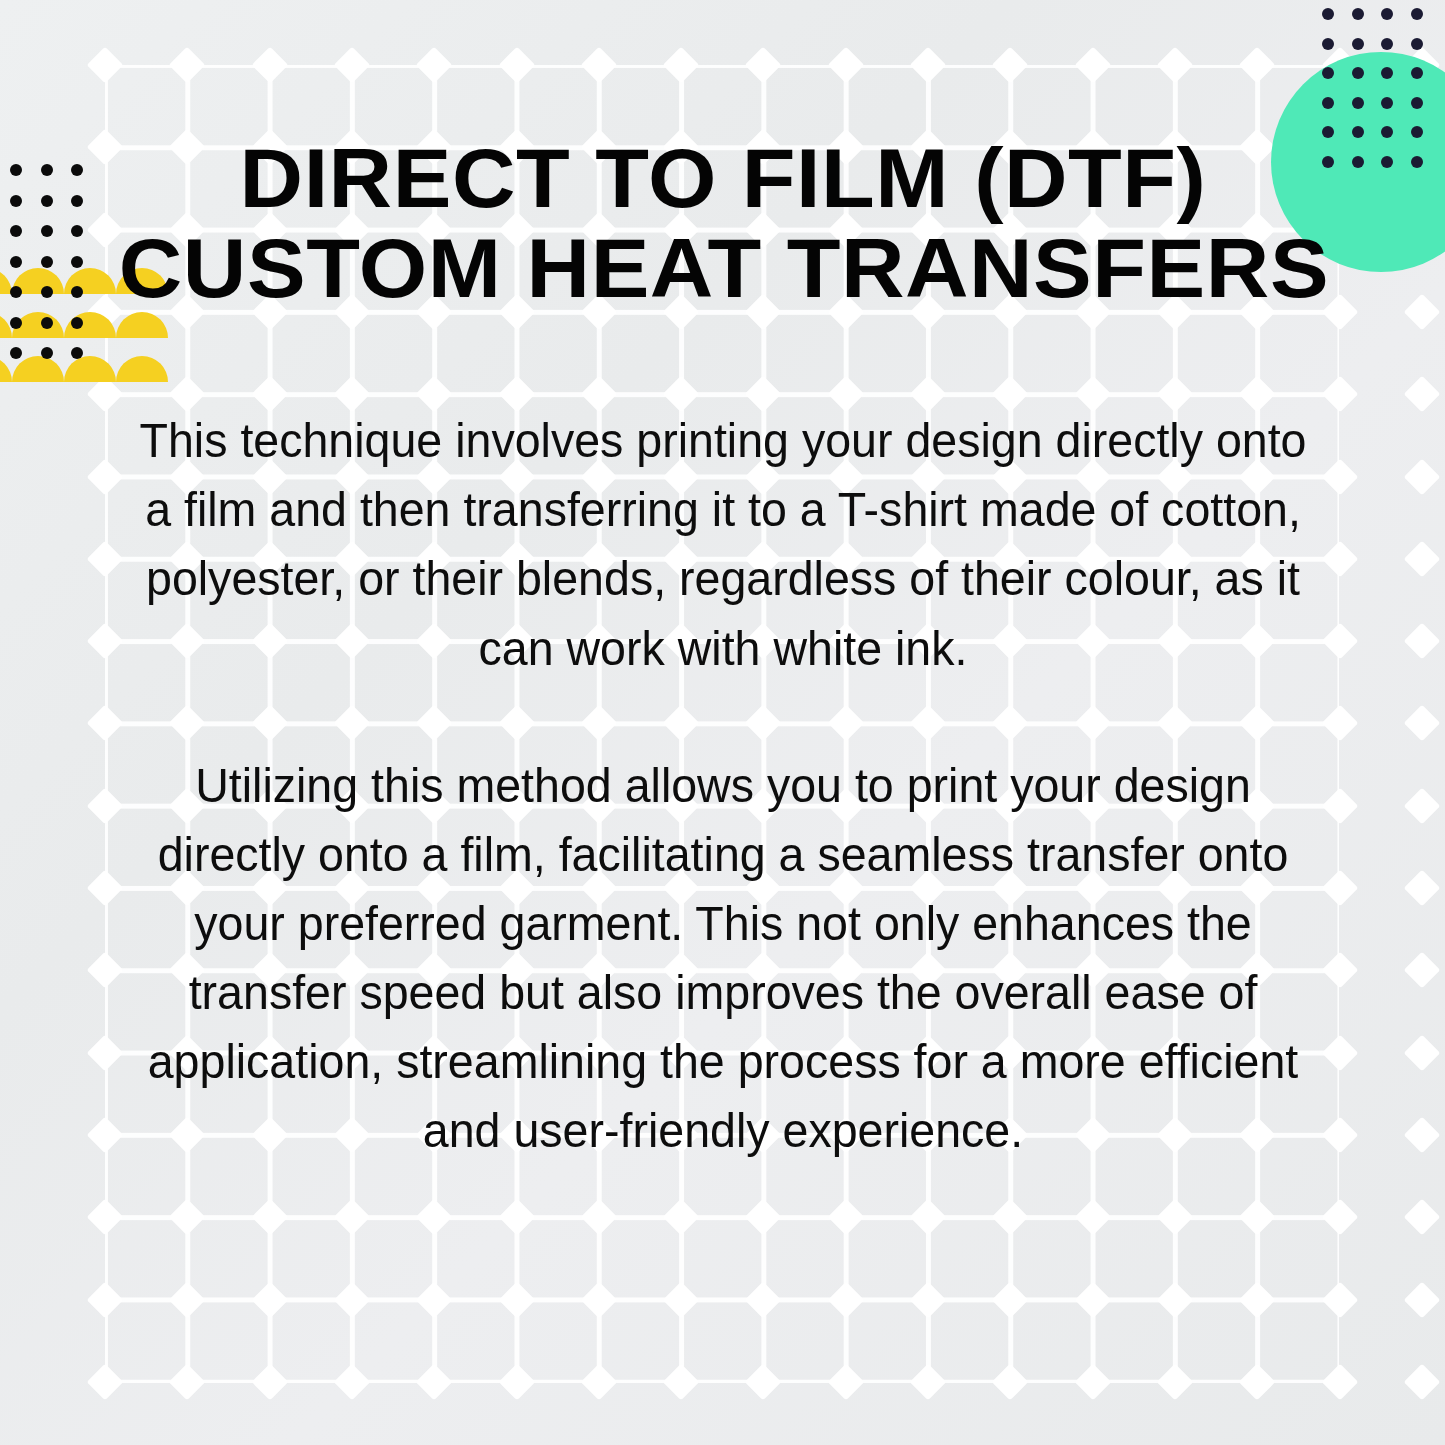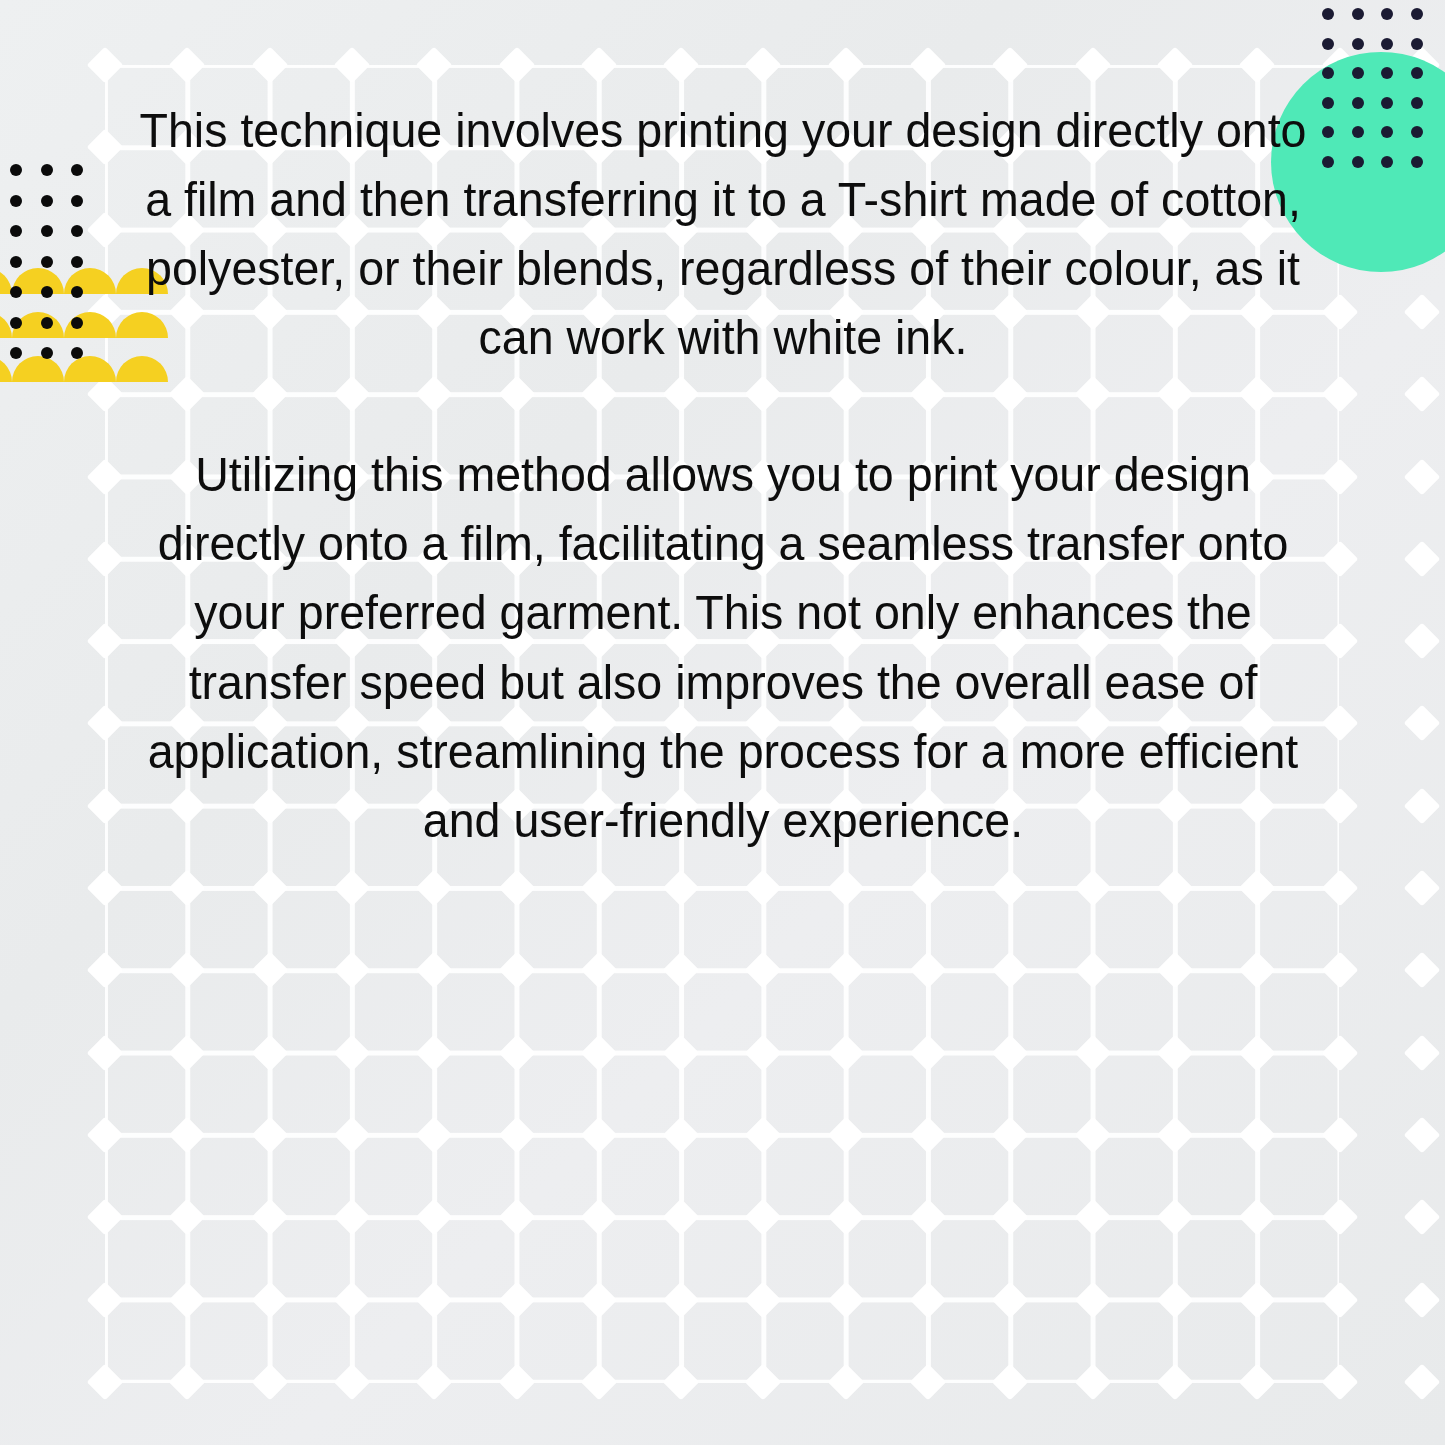--- a/index.html
+++ b/index.html
@@ -491,19 +491,23 @@
       <div class="dot" style="width: 12px; height: 12px; background: rgb(11, 11, 11); left: 61px; top: 122px;"></div>
       <div class="dot" style="width: 12px; height: 12px; background: rgb(11, 11, 11); left: 0px; top: 152.5px;"></div>
       <div class="dot" style="width: 12px; height: 12px; background: rgb(11, 11, 11); left: 30.5px; top: 152.5px;"></div>
       <div class="dot" style="width: 12px; height: 12px; background: rgb(11, 11, 11); left: 61px; top: 152.5px;"></div>
       <div class="dot" style="width: 12px; height: 12px; background: rgb(11, 11, 11); left: 0px; top: 183px;"></div>
       <div class="dot" style="width: 12px; height: 12px; background: rgb(11, 11, 11); left: 30.5px; top: 183px;"></div>
       <div class="dot" style="width: 12px; height: 12px; background: rgb(11, 11, 11); left: 61px; top: 183px;"></div>
     </div>
 
   <div class="content" style="z-index: 10;">
+    <div class="title-block">
+      <span class="title-line">DIRECT TO FILM (DTF)</span>
+      <span class="title-line">CUSTOM HEAT TRANSFERS</span>
+    </div>
     <div class="body-block">
       <p class="para first">This technique involves printing your design directly onto a film and then transferring it to a T-shirt made of cotton, polyester, or their blends, regardless of their colour, as it can work with white ink.</p>
       <p class="para second">Utilizing this method allows you to print your design directly onto a film, facilitating a seamless transfer onto your preferred garment. This not only enhances the transfer speed but also improves the overall ease of application, streamlining the process for a more efficient and user-friendly experience.</p>
     </div>
   </div>
 
 </div>
 
 </body></html>

